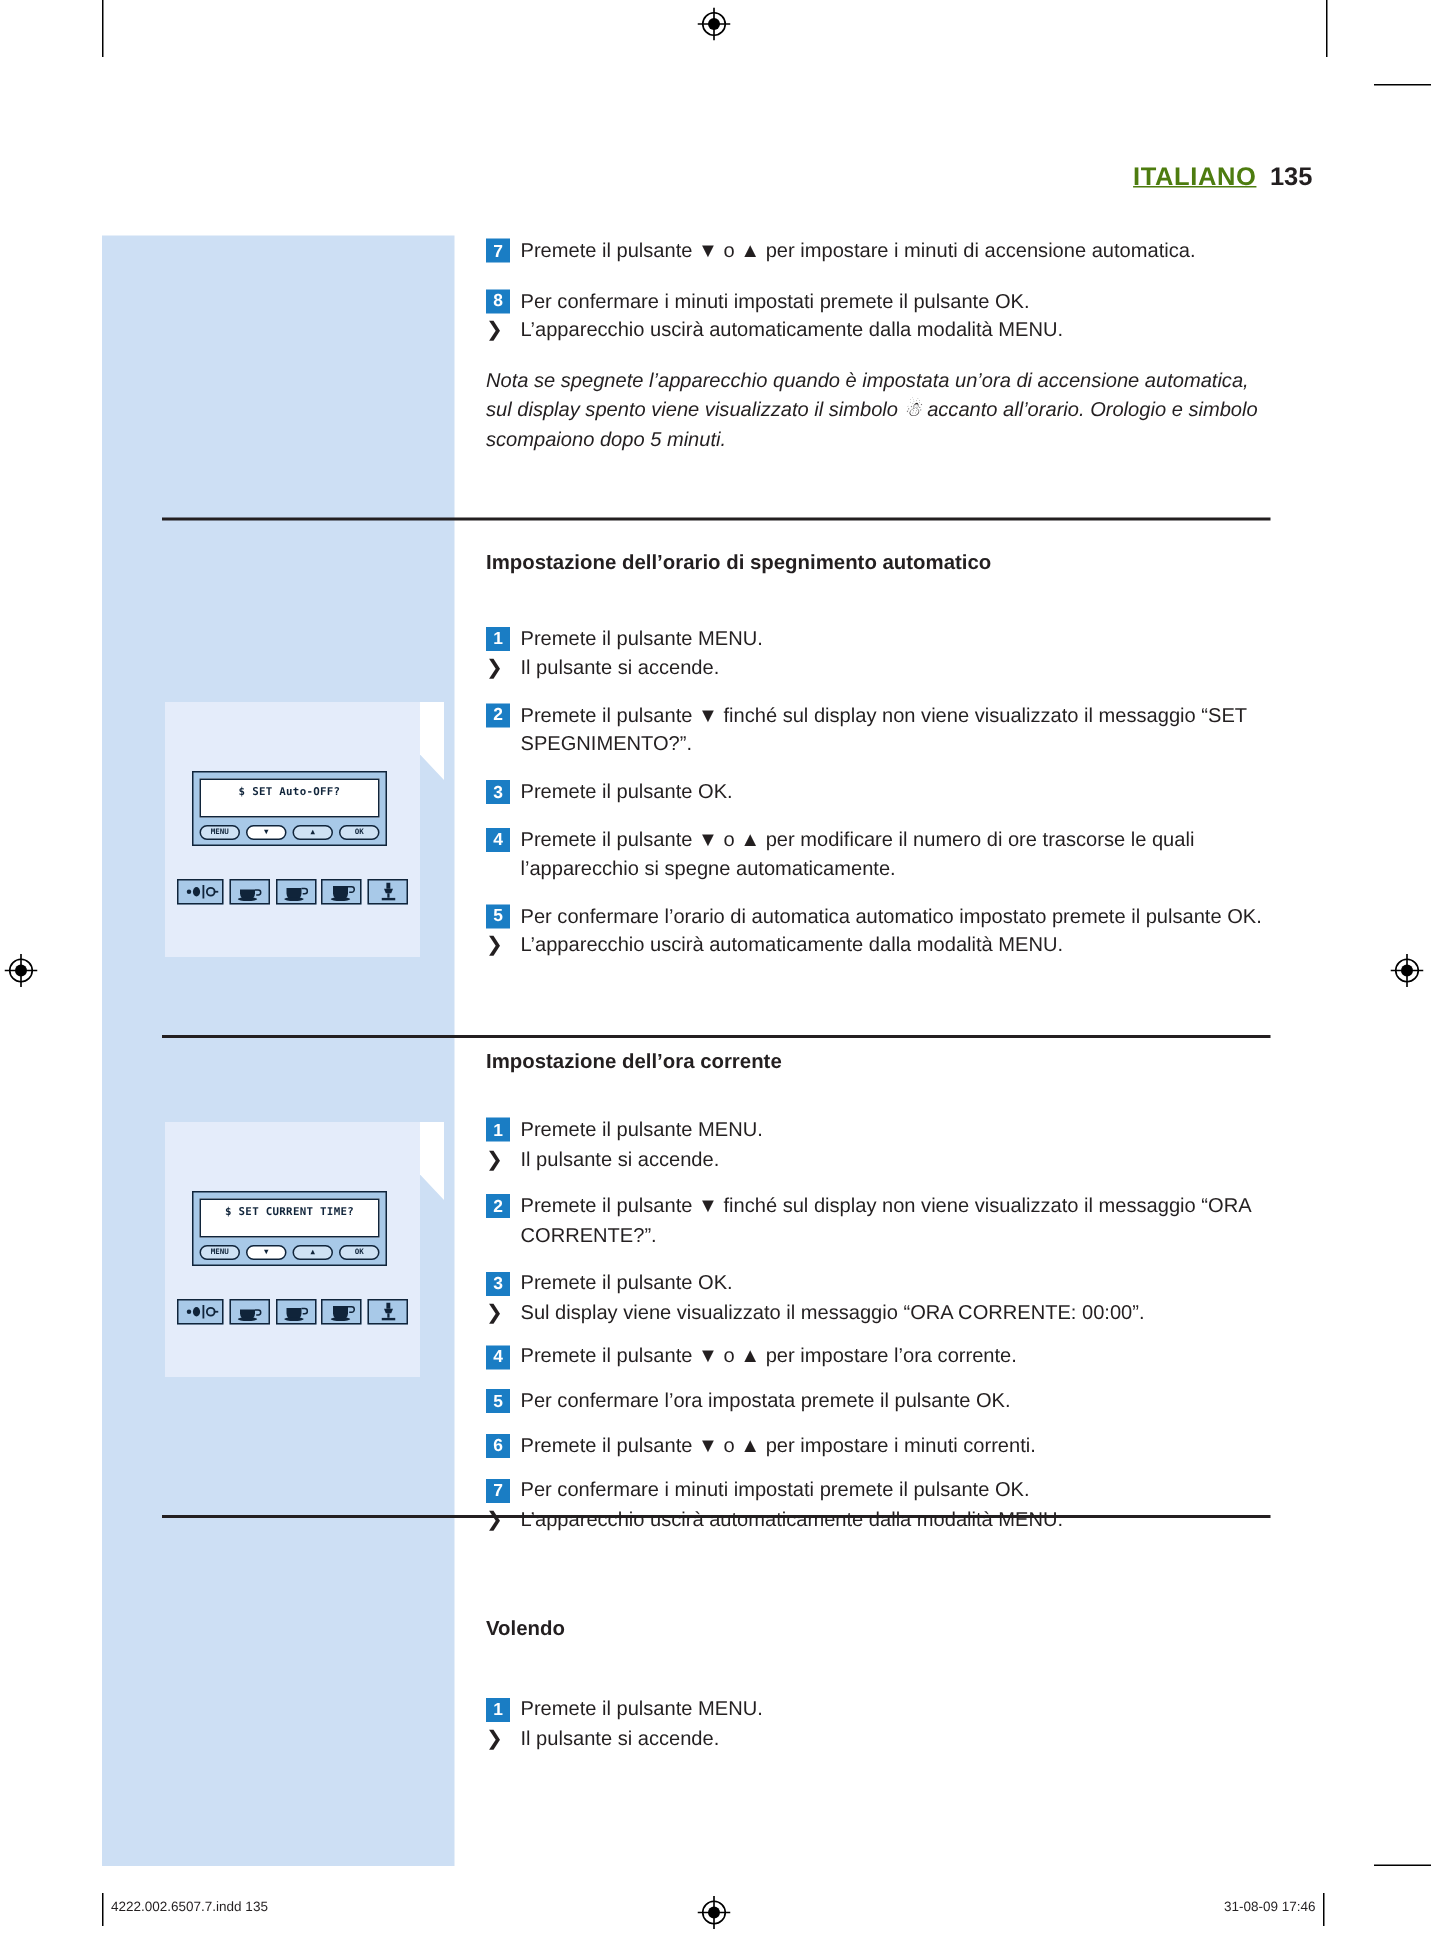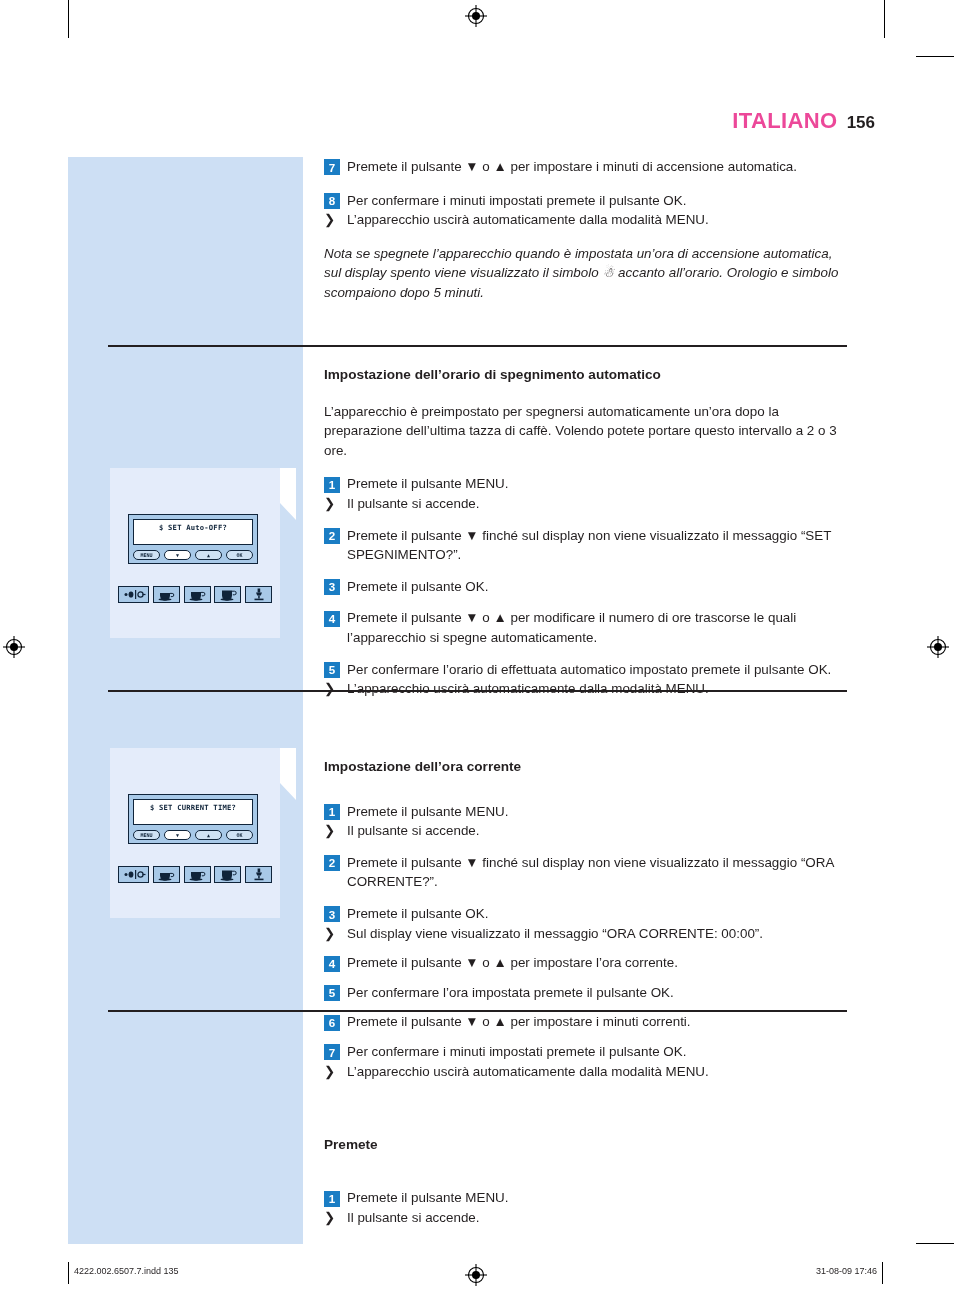--- a/index.html
+++ b/index.html
@@ -17,21 +17,21 @@
   .crop{position:absolute;background:#000;}
   .regmark{position:absolute;width:22px;height:22px;}
   .regmark svg{display:block;}
 
   
   .runhead{
     position:absolute;left:560px;top:108px;width:315px;
     text-align:right;
   }
   .runhead .lang{
-    font-size:22px;font-weight:bold;color:#ec4899;letter-spacing:.4px;
+    font-size:17px;font-weight:bold;color:#4d7c0f;letter-spacing:.4px;text-decoration:underline;
   }
   .runhead .pg{
     font-size:17px;font-weight:bold;color:#231f20;margin-left:9px;
   }
 
   
   .sidebar{
     position:absolute;left:68px;top:157px;width:235px;height:1087px;
     background:#cddff4;
   }
@@ -177,21 +177,21 @@
   <div class="regmark" style="left:465px;top:1264px;">
     <svg width="22" height="22" viewBox="0 0 22 22">
       <circle cx="11" cy="11" r="7.5" fill="none" stroke="#000" stroke-width="1.1"></circle>
       <circle cx="11" cy="11" r="4" fill="#000"></circle>
       <line x1="11" y1="0" x2="11" y2="22" stroke="#000" stroke-width="1.1"></line>
       <line x1="0" y1="11" x2="22" y2="11" stroke="#000" stroke-width="1.1"></line>
     </svg>
   </div>
 
   <div class="runhead">
-    <span class="lang">ITALIANO</span><span class="pg">156</span>
+    <span class="lang">ITALIANO</span><span class="pg">135</span>
   </div>
 
   <div class="sidebar"></div>
 
   <div class="illus one">
     <div class="notch2"></div>
     <div class="notch" style="top:18px;"></div>
 
     <div class="panel">
       <div class="lcd">
@@ -326,21 +326,20 @@
         <div class="steptxt">L’apparecchio uscirà automaticamente dalla modalità MENU.</div>
       </div>
       <div class="gap14"></div>
       <div class="para italic">Nota se spegnete l’apparecchio quando è impostata un’ora di accensione automatica, sul display spento viene visualizzato il simbolo ☃ accanto all’orario. Orologio e simbolo scompaiono dopo 5 minuti.</div>
     </div>
 
     <div style="height:22px;"></div>
     <div>
       <div class="heading">Impostazione dell’orario di spegnimento automatico</div>
       <div style="height:18px;"></div>
-      <div class="para">L’apparecchio è preimpostato per spegnersi automaticamente un’ora dopo la preparazione dell’ultima tazza di caffè. Volendo potete portare questo intervallo a 2 o 3 ore.</div>
       <div class="gap14"></div>
       <div class="step">
         <div class="num">1</div>
         <div class="steptxt">Premete il pulsante MENU.</div>
       </div>
       <div class="step">
         <div class="bul">❯</div>
         <div class="steptxt">Il pulsante si accende.</div>
       </div>
       <div class="gap12"></div>
@@ -354,21 +353,21 @@
         <div class="steptxt">Premete il pulsante OK.</div>
       </div>
       <div class="gap12"></div>
       <div class="step">
         <div class="num">4</div>
         <div class="steptxt">Premete il pulsante ▼ o ▲ per modificare il numero di ore trascorse le quali l’apparecchio si spegne automaticamente.</div>
       </div>
       <div class="gap12"></div>
       <div class="step">
         <div class="num">5</div>
-        <div class="steptxt">Per confermare l’orario di effettuata automatico impostato premete il pulsante OK.</div>
+        <div class="steptxt">Per confermare l’orario di automatica automatico impostato premete il pulsante OK.</div>
       </div>
       <div class="step">
         <div class="bul">❯</div>
         <div class="steptxt">L’apparecchio uscirà automaticamente dalla modalità MENU.</div>
       </div>
     </div>
 
     <div style="height:18px;"></div>
     <div>
       <div class="heading">Impostazione dell’ora corrente</div>
@@ -416,21 +415,21 @@
         <div class="steptxt">Per confermare i minuti impostati premete il pulsante OK.</div>
       </div>
       <div class="step">
         <div class="bul">❯</div>
         <div class="steptxt">L’apparecchio uscirà automaticamente dalla modalità MENU.</div>
       </div>
     </div>
 
     <div style="height:14px;"></div>
     <div>
-      <div class="heading">Premete</div>
+      <div class="heading">Volendo</div>
       <div style="height:20px;"></div>
       <div class="gap14"></div>
       <div class="step">
         <div class="num">1</div>
         <div class="steptxt">Premete il pulsante MENU.</div>
       </div>
       <div class="step">
         <div class="bul">❯</div>
         <div class="steptxt">Il pulsante si accende.</div>
       </div>

